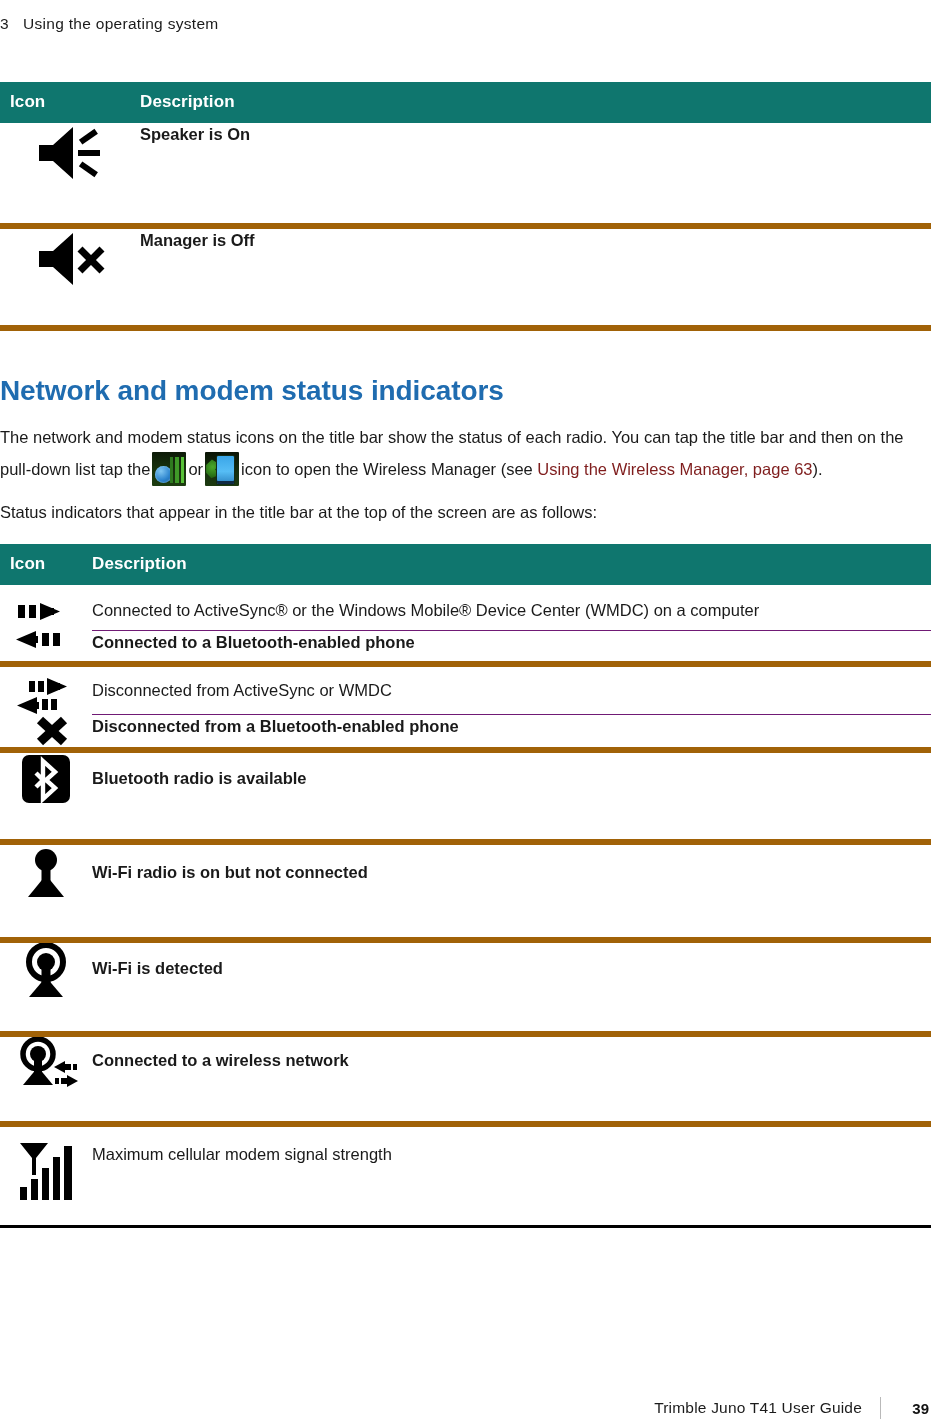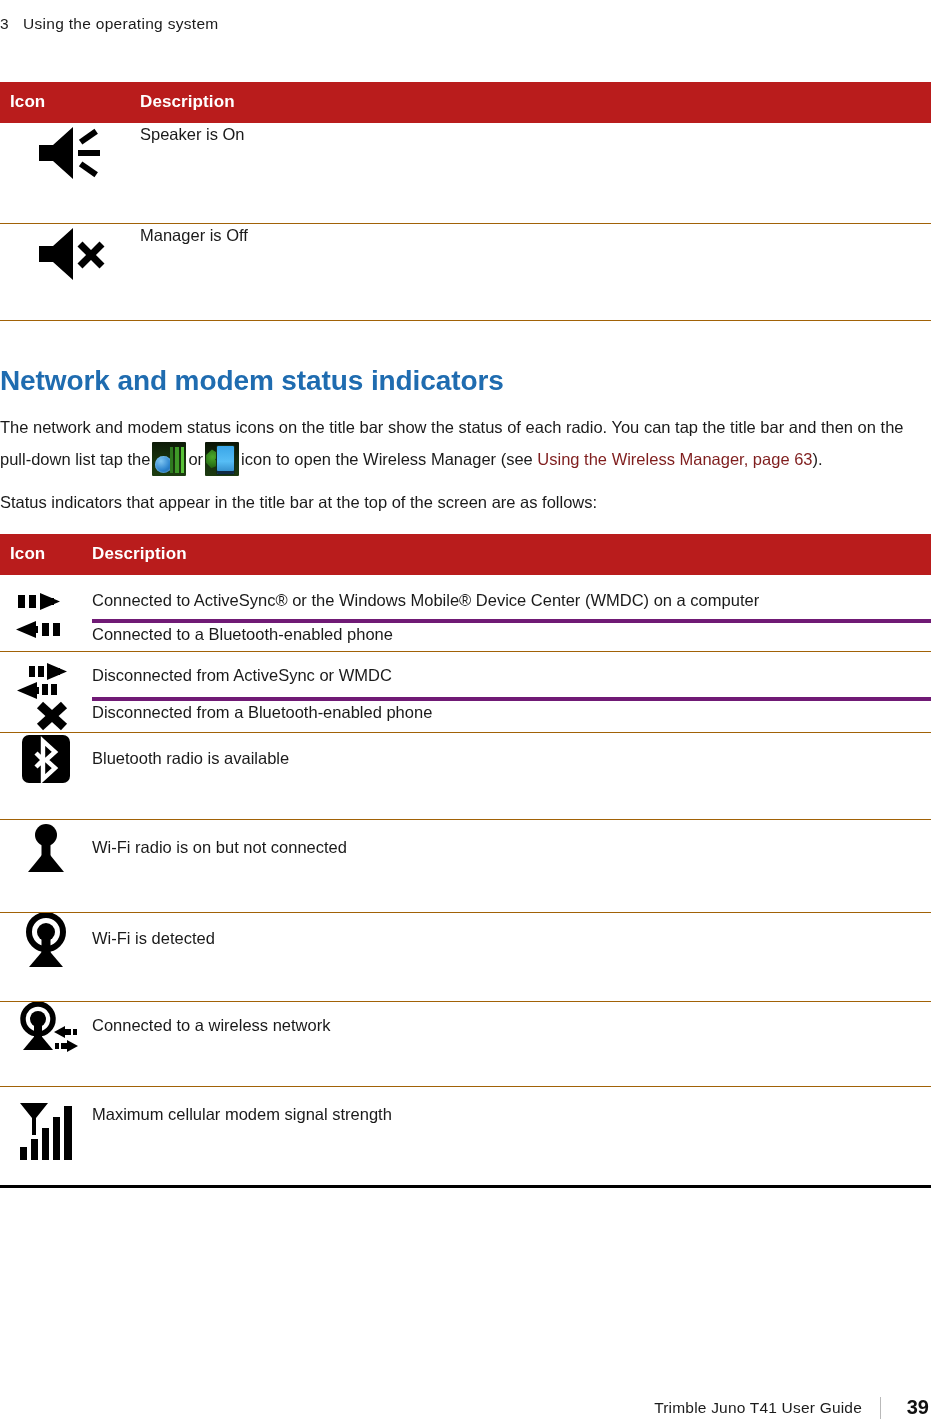--- a/index.html
+++ b/index.html
@@ -43,21 +43,21 @@
     width: 931px;
   }
 
   
   table.icon-table {
     width: 931px;
     border-collapse: collapse;
     table-layout: fixed;
   }
   table.icon-table th {
-    background: #b91c1c;
+    background: #0f766e;
     color: #ffffff;
     font-size: 17px;
     font-weight: bold;
     text-align: left;
     padding: 10px 0 11px 0;
     vertical-align: middle;
     letter-spacing: 0.1px;
   }
   .tbl-a th.h-icon { padding-left: 10px; width: 140px; }
   .tbl-a th.h-desc { padding-left: 0px; }
@@ -71,22 +71,22 @@
     color: #1a1a1a;
     padding: 0;
   }
   .cell-icon {
     text-align: center;
     padding-top: 10px;
   }
   .cell-desc {
     padding: 12px 14px 12px 0;
   }
-  .rowline-b { border-bottom: 1px solid #a16207; }
-  .rowline-thin { border-bottom: 4px solid #701a75; }
+  .rowline-b { border-bottom: 6px solid #a16207; font-weight: bold; }
+  .rowline-thin { border-bottom: 1px solid #701a75; }
   .tbl-bottom-rule {
     border-top: 3px solid #000000;
     width: 931px;
     height: 0;
   }
 
   
   .tbl-a .c-icon { width: 140px; }
   .tbl-a .cell-desc { padding-left: 0; }
 
@@ -198,21 +198,21 @@
     letter-spacing: 0.2px;
     padding-right: 18px;
     text-align: center;
   }
   .footer-sep {
     width: 1px;
     height: 22px;
     background: #b9b9b9;
   }
   .footer-page {
-    font-size: 20px;
+    font-size: 15px;
     font-weight: bold;
     color: #111111;
     padding-left: 20px;
     min-width: 28px;
     text-align: right;
   }
 </style>
 </head>
 <body>
 

